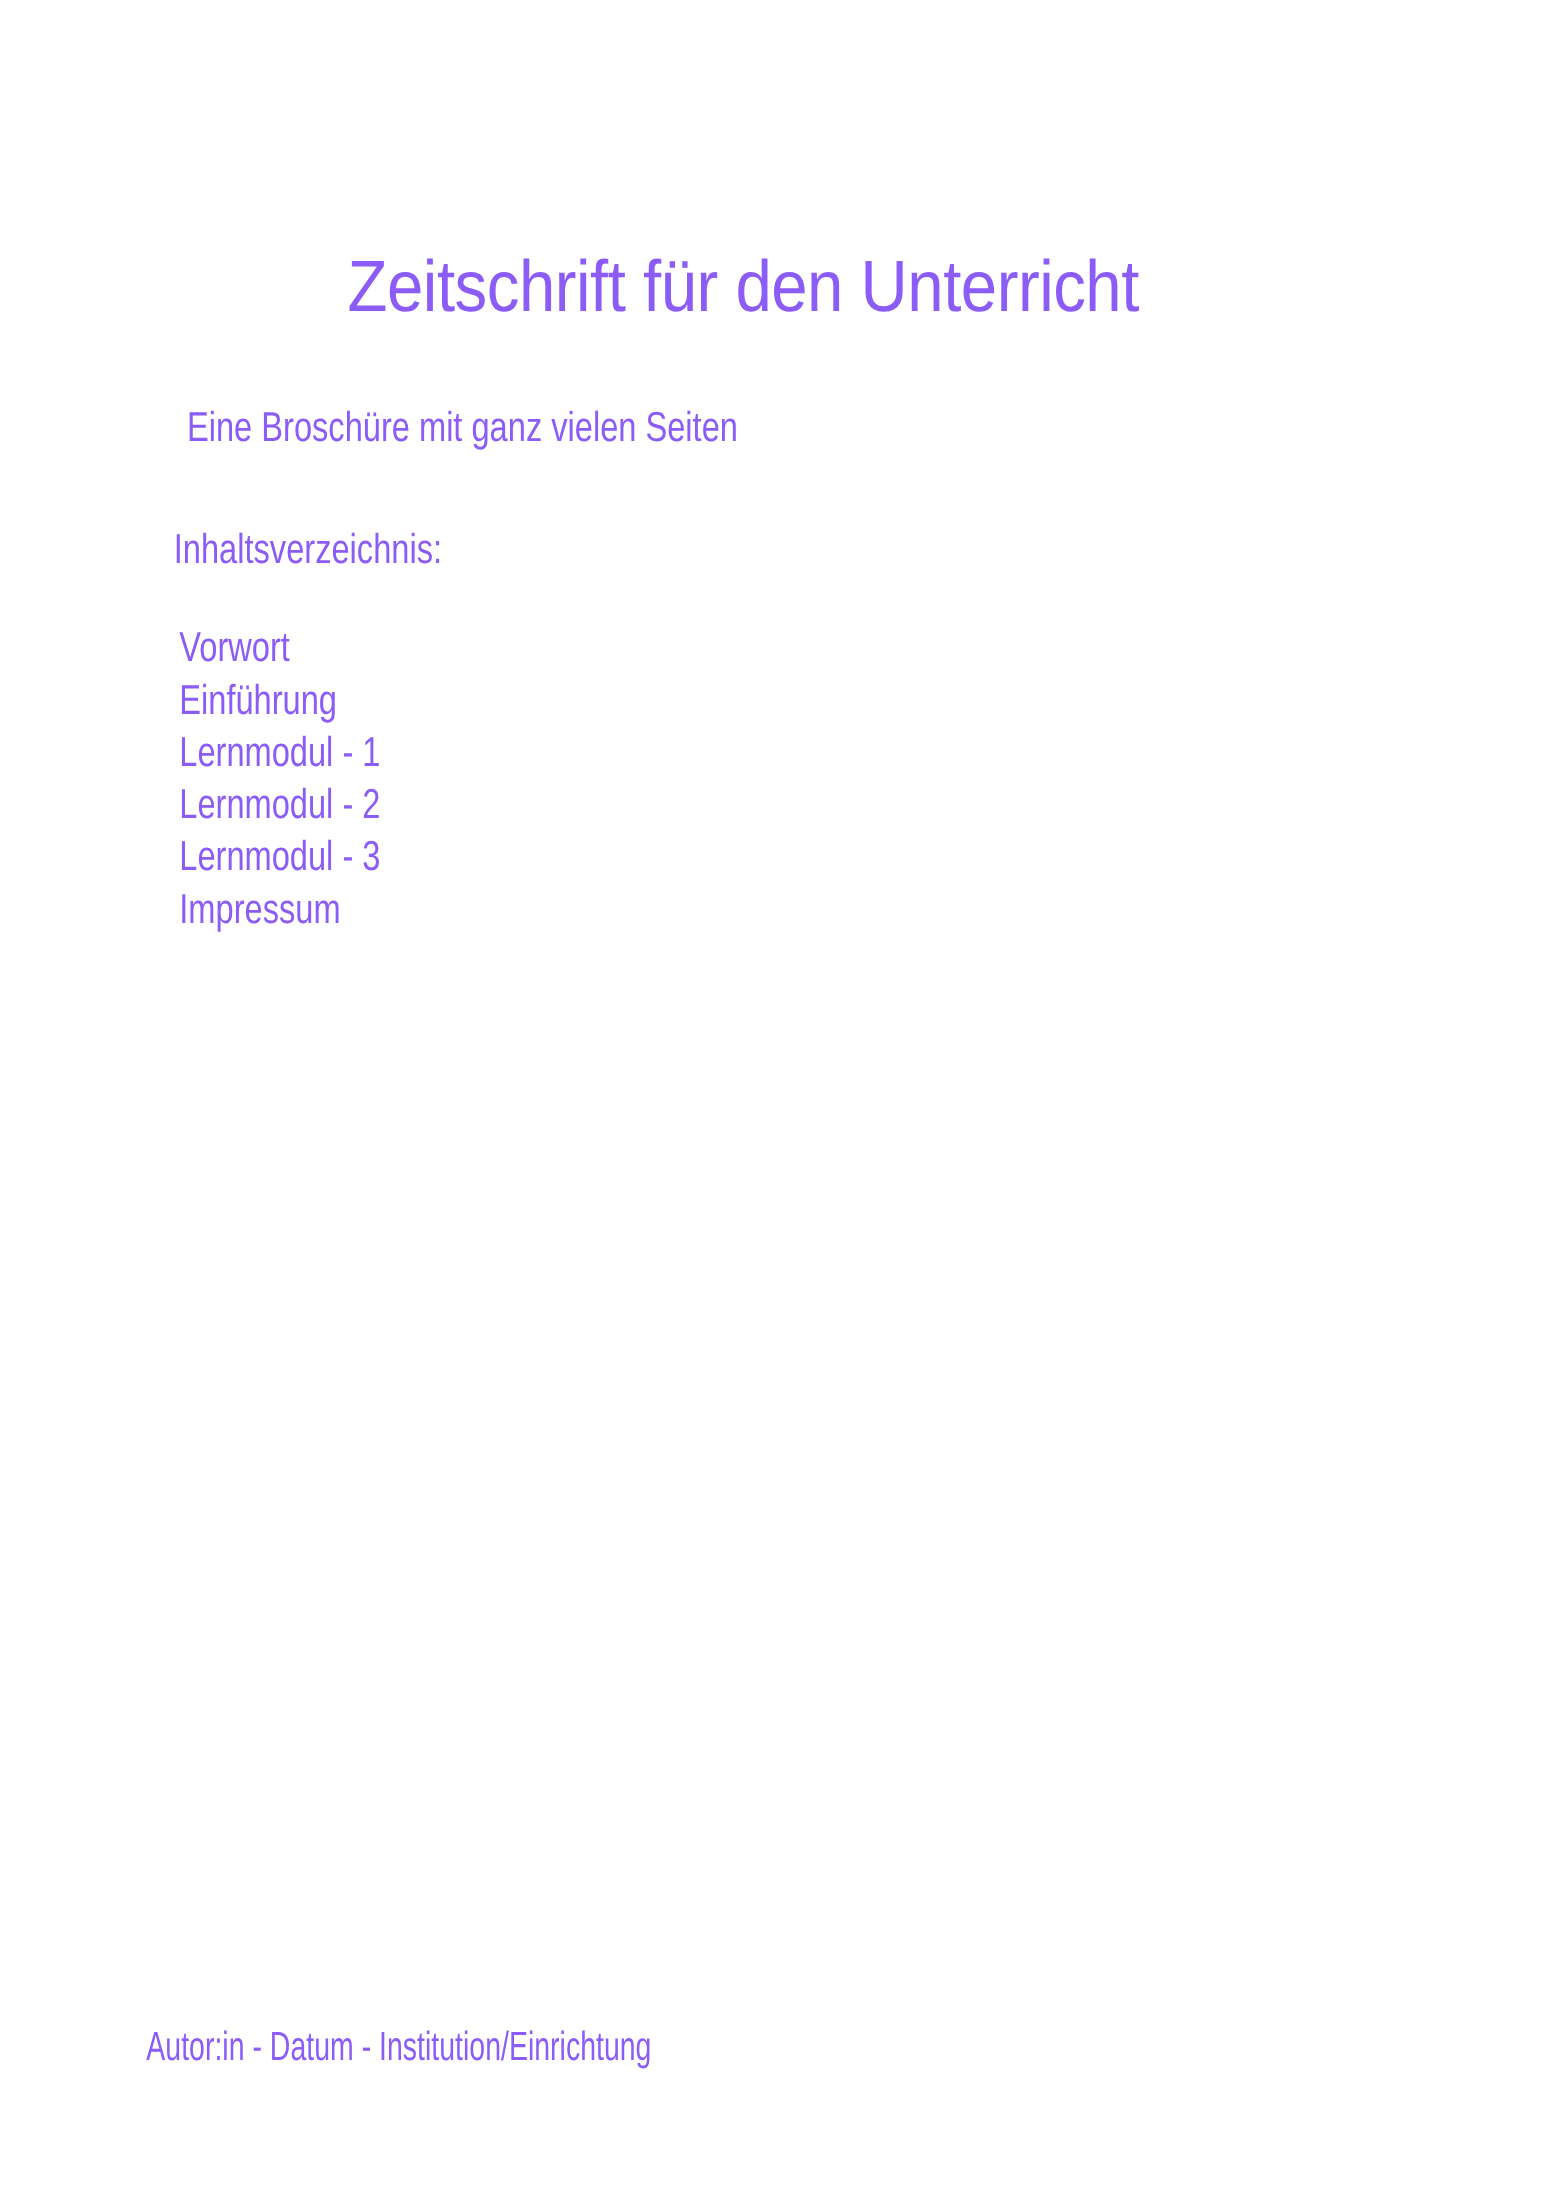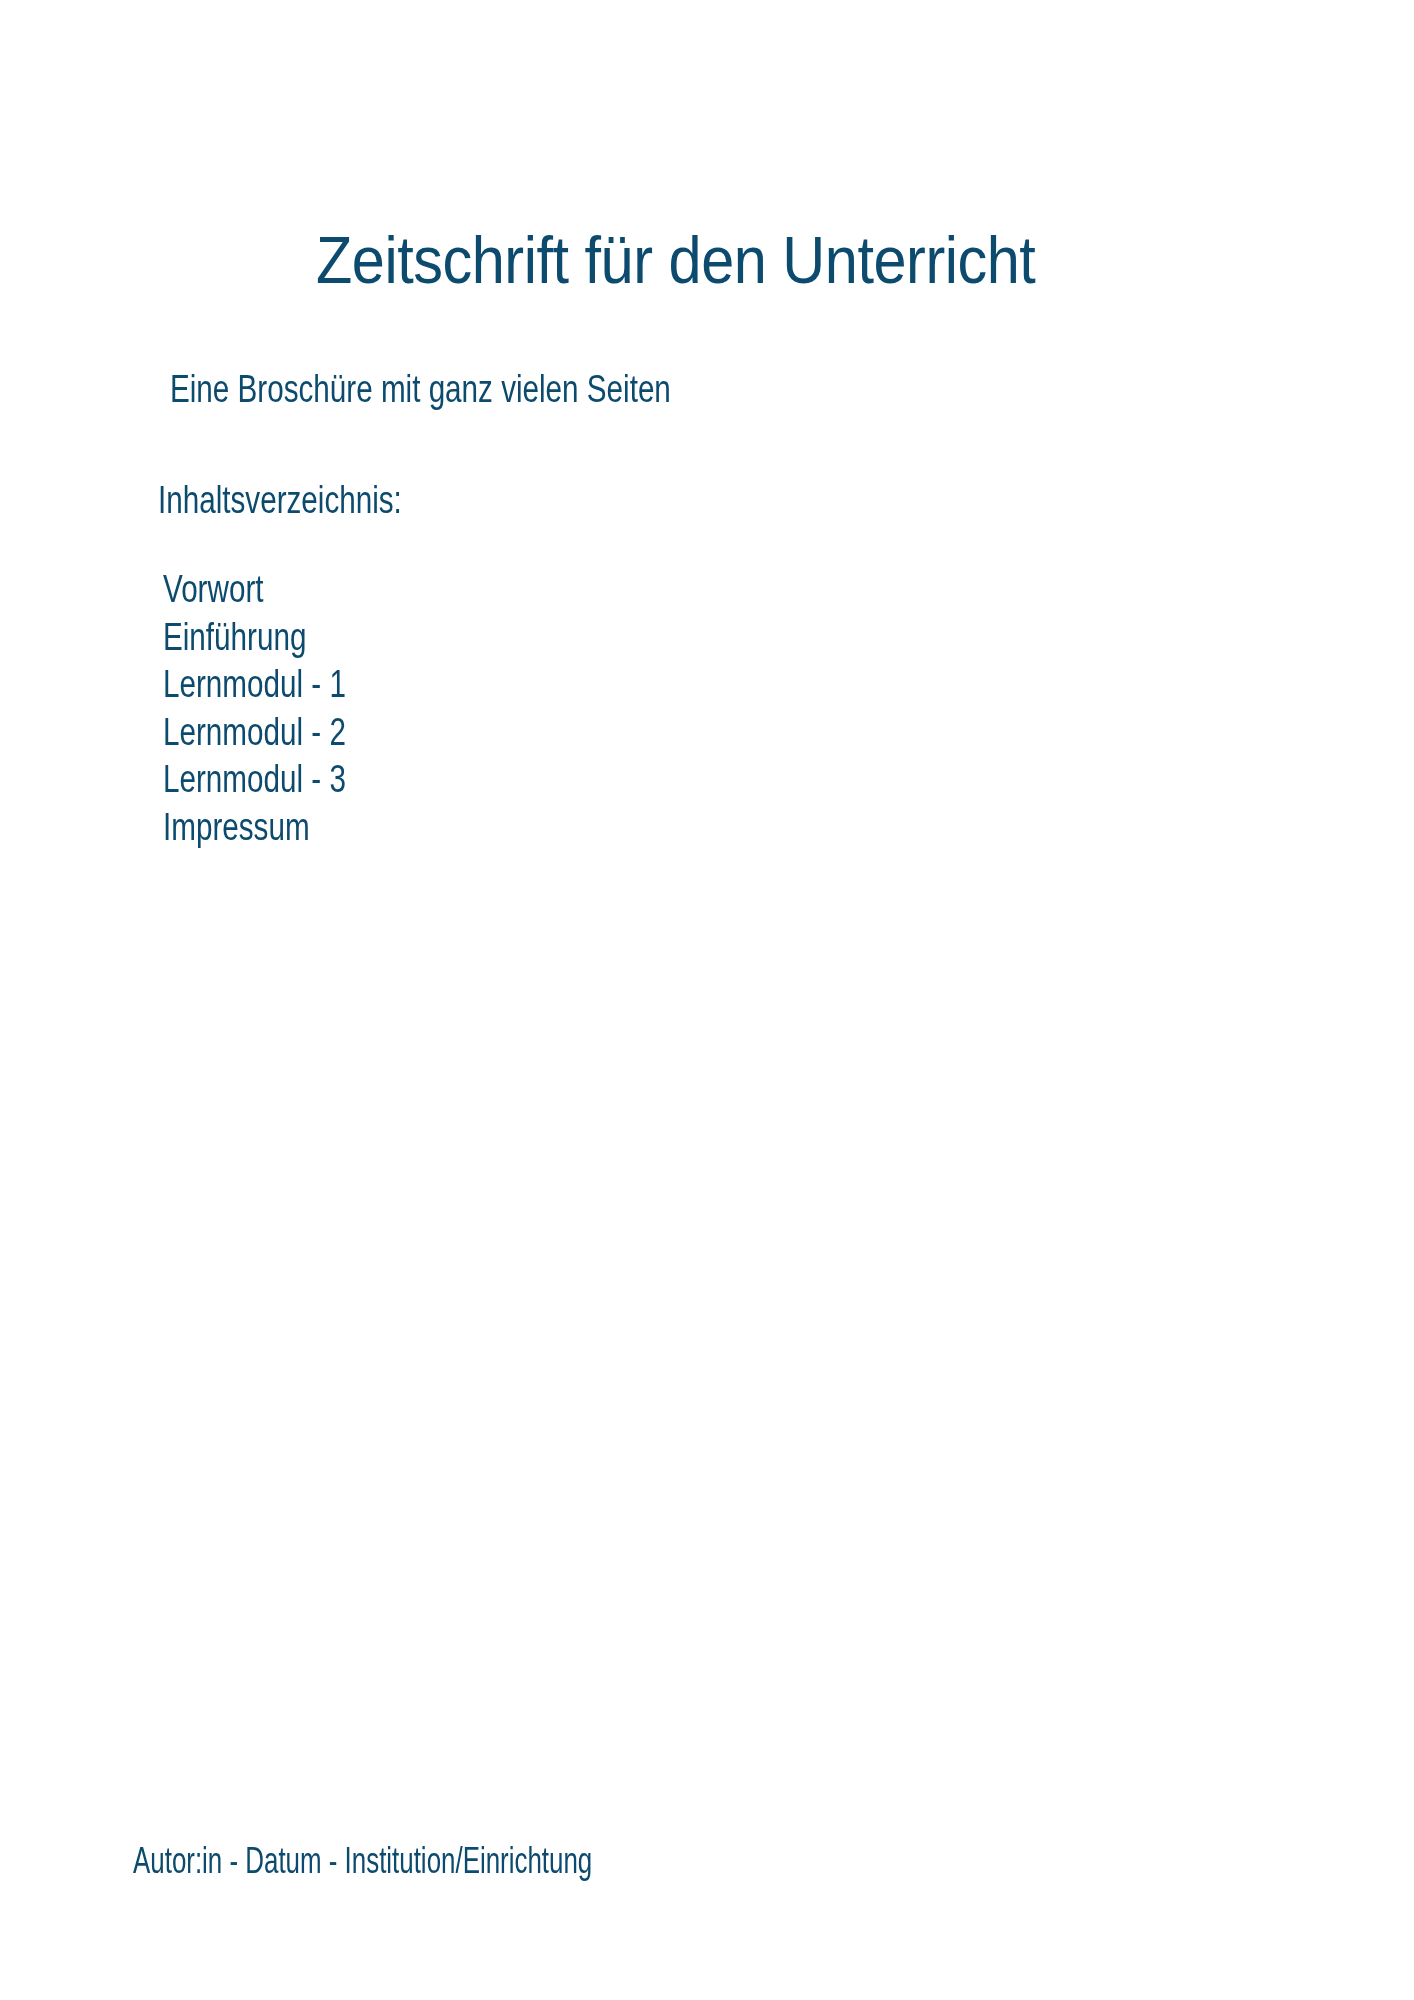--- a/index.html
+++ b/index.html
@@ -7,21 +7,21 @@
     padding: 0;
     background: #e8e8e8;
   }
   .page {
     position: relative;
     width: 1414px;
     height: 2000px;
     background: #ffffff;
     overflow: hidden;
     font-family: "Liberation Sans", "DejaVu Sans", sans-serif;
-    color: #0c4a6e;
+    color: #8b5cf6;
   }
   .txt {
     position: absolute;
     white-space: nowrap;
     transform-origin: 0 0;
   }
   .doc-title {
     left: 316px;
     top: 221px;
     font-size: 66px;

